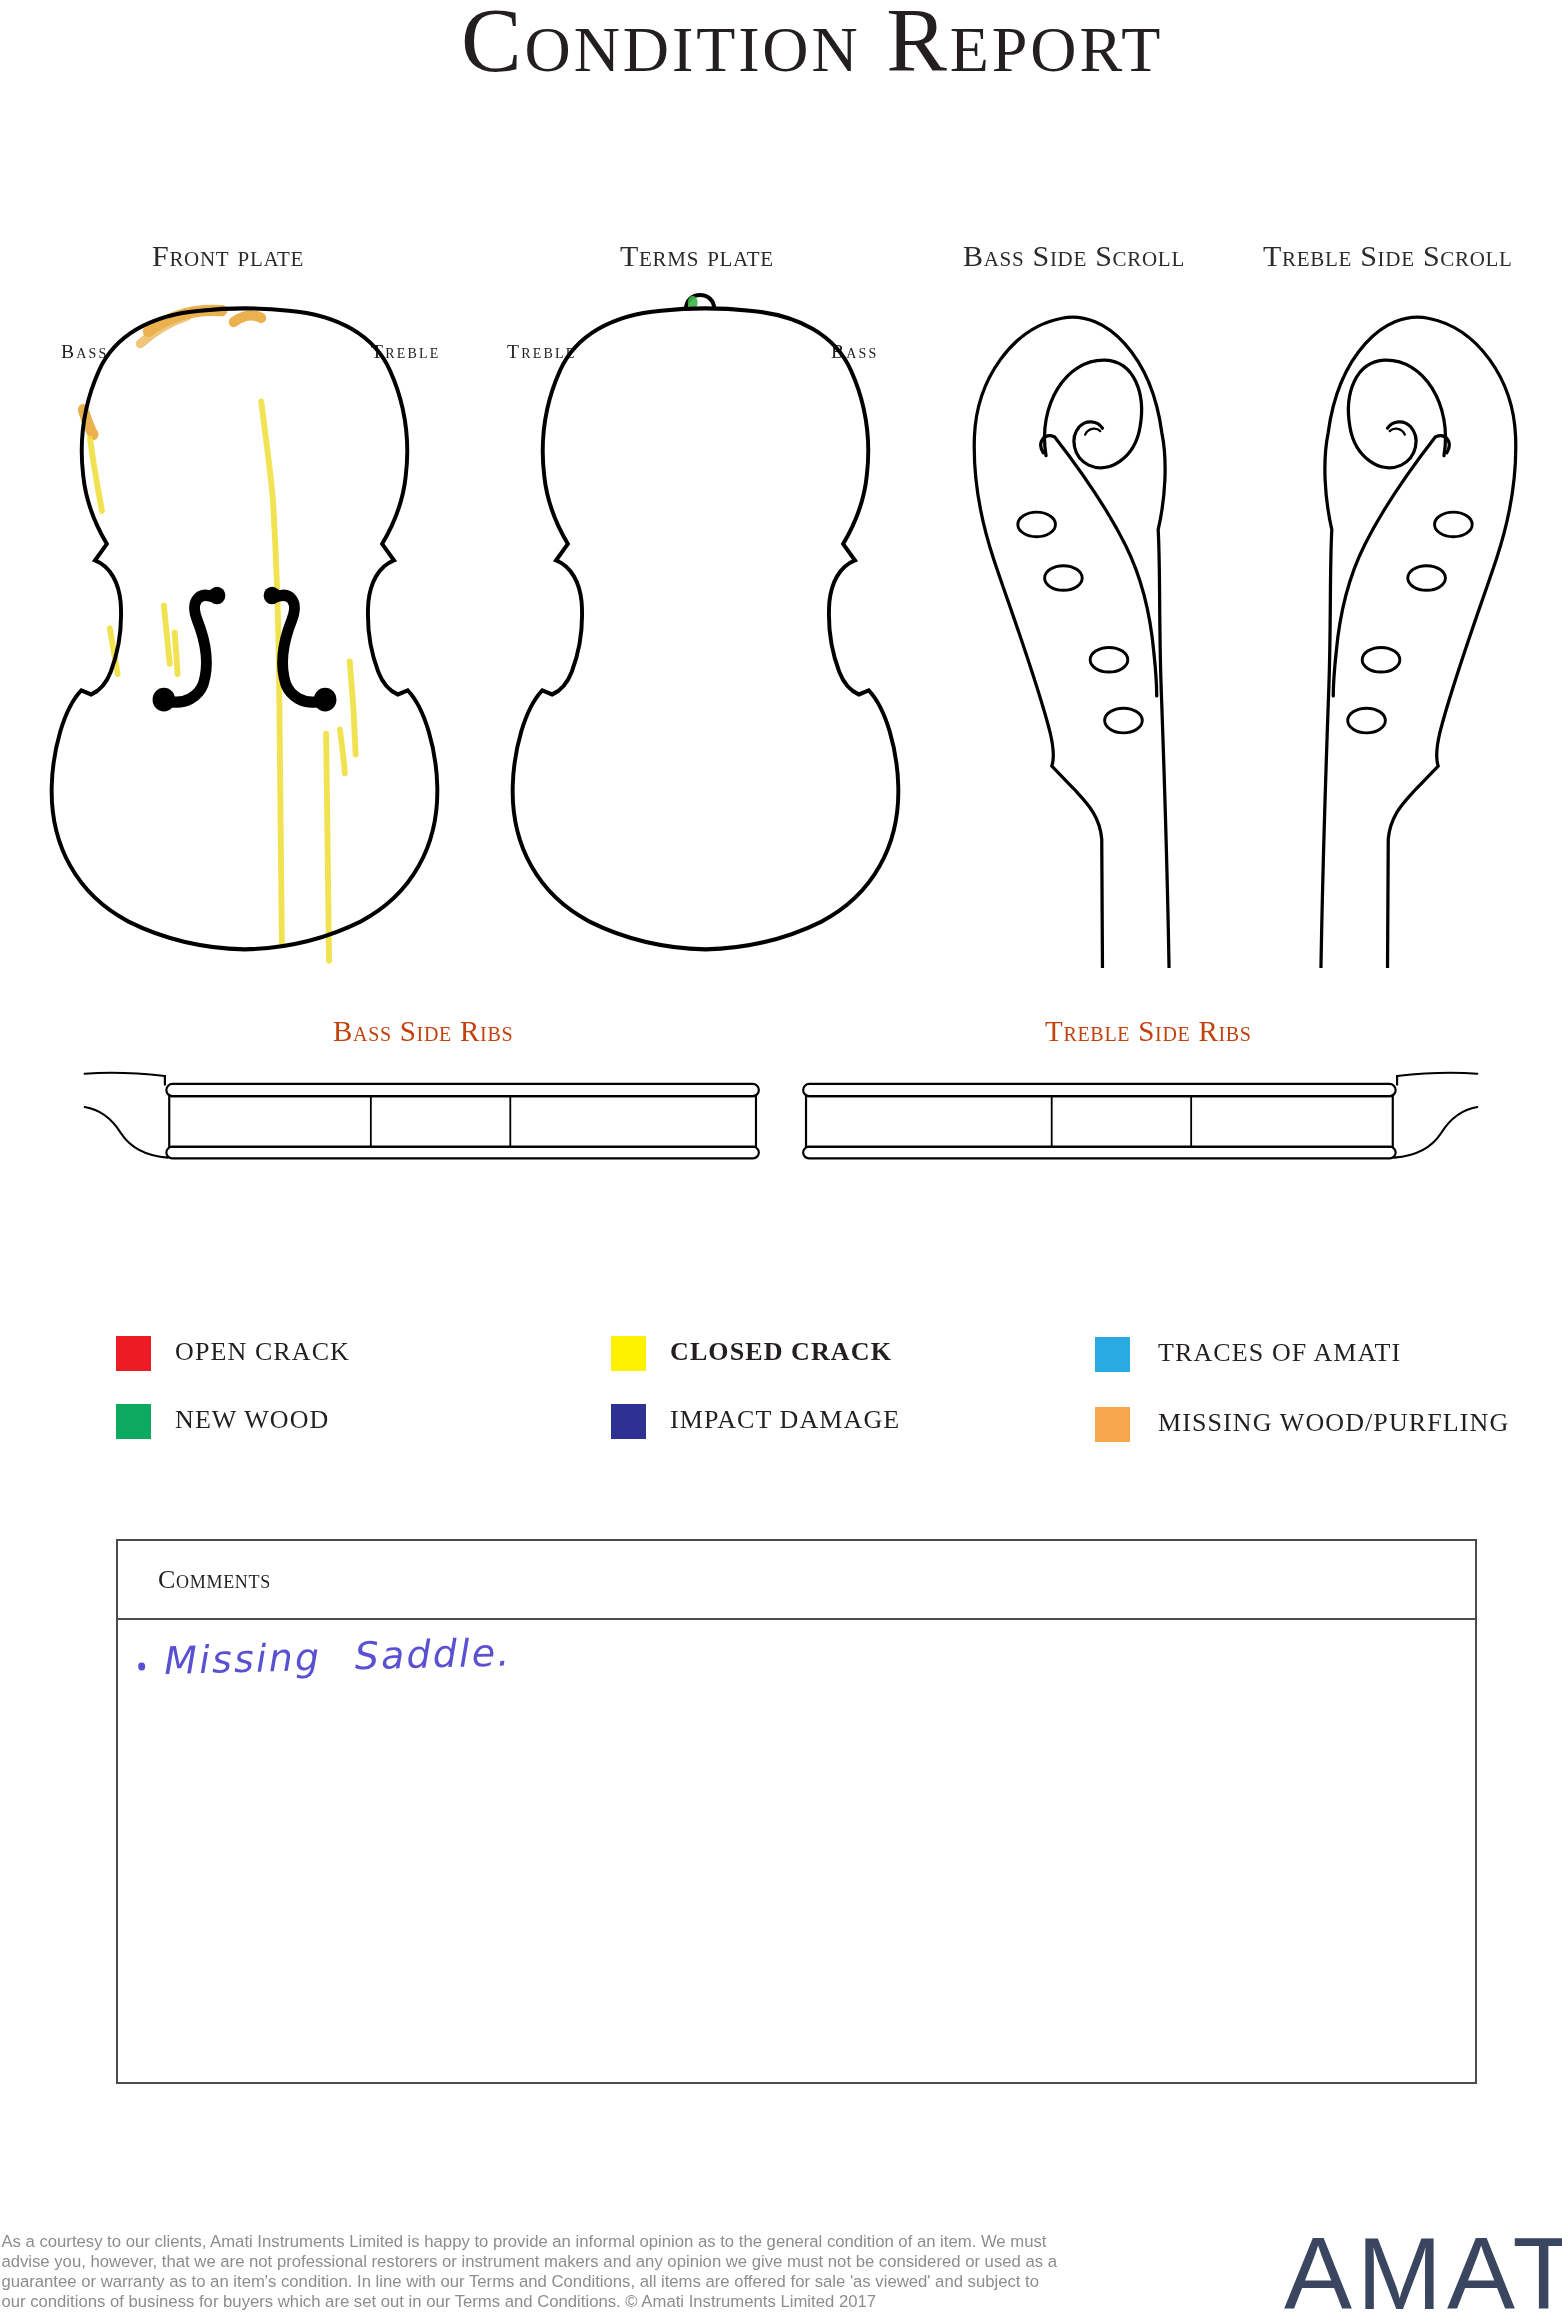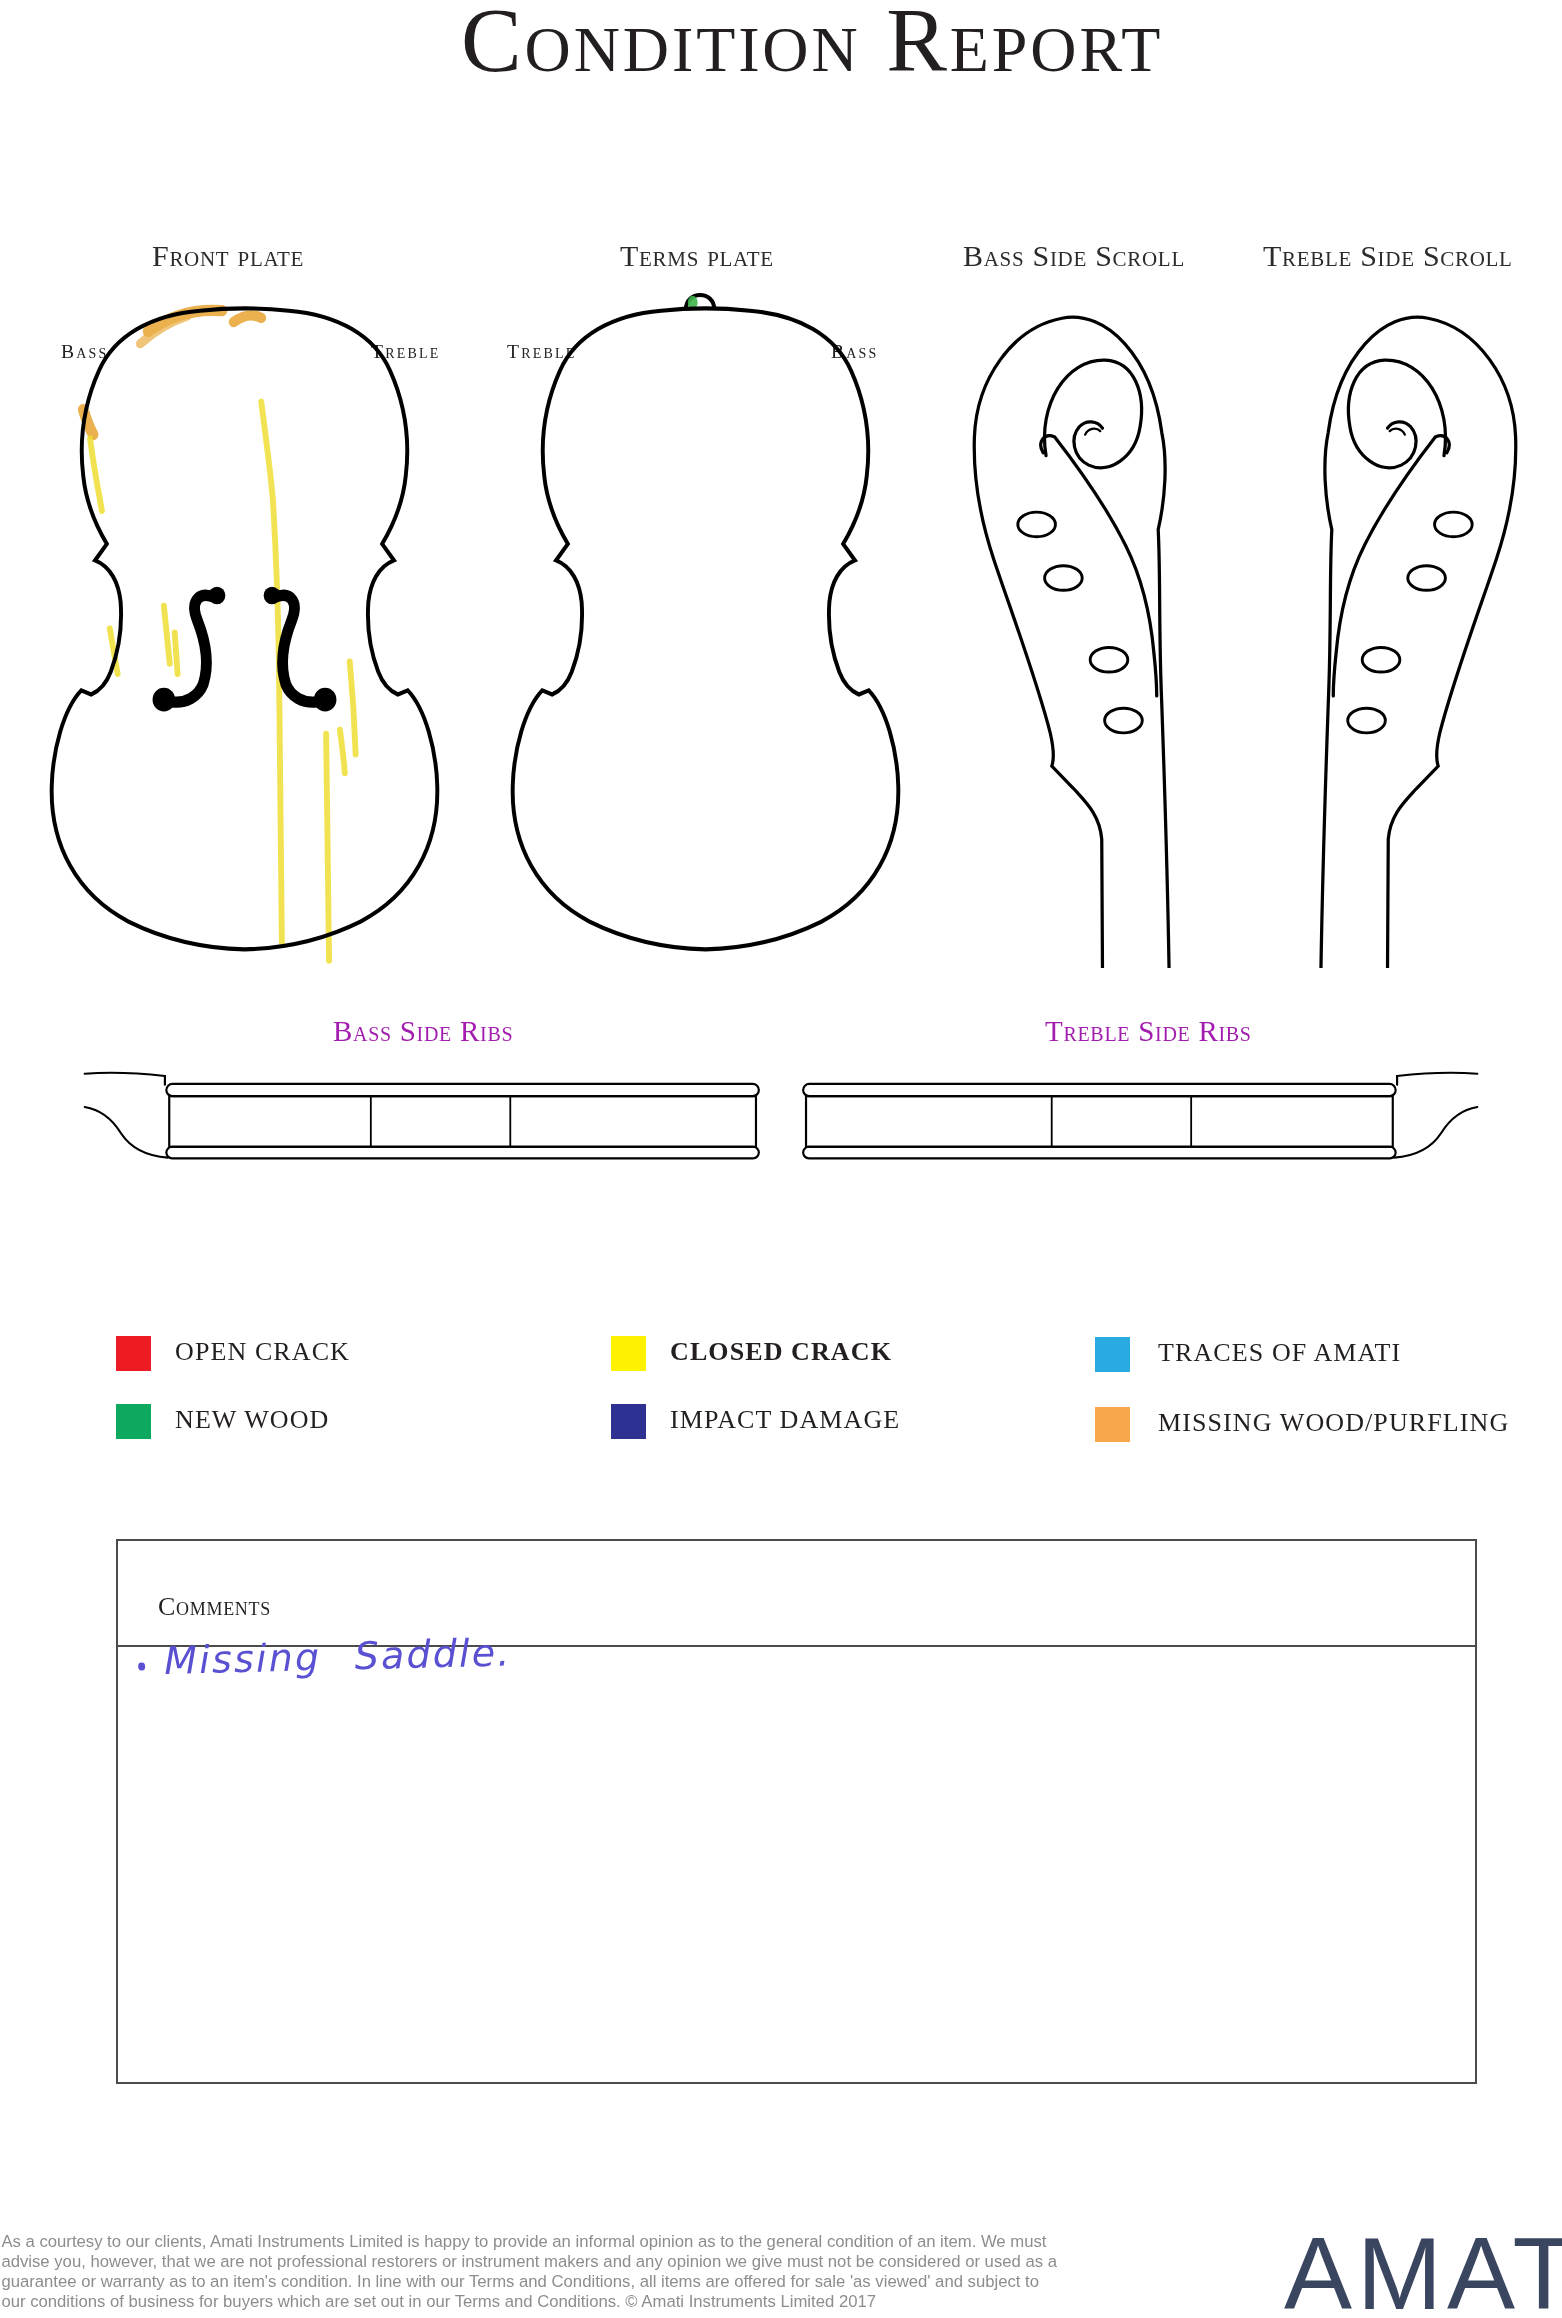--- a/index.html
+++ b/index.html
@@ -14,35 +14,35 @@
     left:461px; top:-11.6px; font-size:91px; letter-spacing:2.9px;
     color:#231f20; white-space:nowrap;
   }
   .sect-head {
     top:209px; font-size:30px; letter-spacing:0.7px; color:#2b2b2b; white-space:nowrap;margin-top:30px;
   }
   .plate-label {
     top:341px; font-size:19.6px; letter-spacing:2.2px; color:#222; white-space:nowrap;
   }
   .ribs-head {
-    top:1015px; font-size:29px; letter-spacing:0.7px; color:#a21caf; white-space:nowrap;
+    top:1015px; font-size:29px; letter-spacing:0.7px; color:#c2410c; white-space:nowrap;
   }
   .legend-label {
     font-size:26px; letter-spacing:1.1px; color:#231f20; white-space:nowrap;
     font-family:"Liberation Serif", serif;
   }
   .legend-label.bold { font-weight:bold; }
   .swatch { width:35px; height:35px; display:block; }
   #comments-box {
     left:116px; top:1539px; width:1361px; height:545px;
     border:2.2px solid #4b4b4b; background:#fff;
   }
   #comments-header {
     height:79px; border-bottom:2.2px solid #4b4b4b; display:flex; align-items:center;
-    padding-left:40px; font-size:26px; letter-spacing:0.7px; color:#231f20;margin-top:27px;
+    padding-left:40px; font-size:26px; letter-spacing:0.7px; color:#231f20;
   }
   #handwriting {
     position:absolute; left:20px; top:94px; display:flex; align-items:center;
     transform:rotate(-1.4deg); color:#5a50d2;
   }
   #hand-bullet {
     width:7.2px; height:8.7px; border-radius:50%; background:#5a50d2; margin-right:19px;
     margin-top:10px;
   }
   #hand-text {

